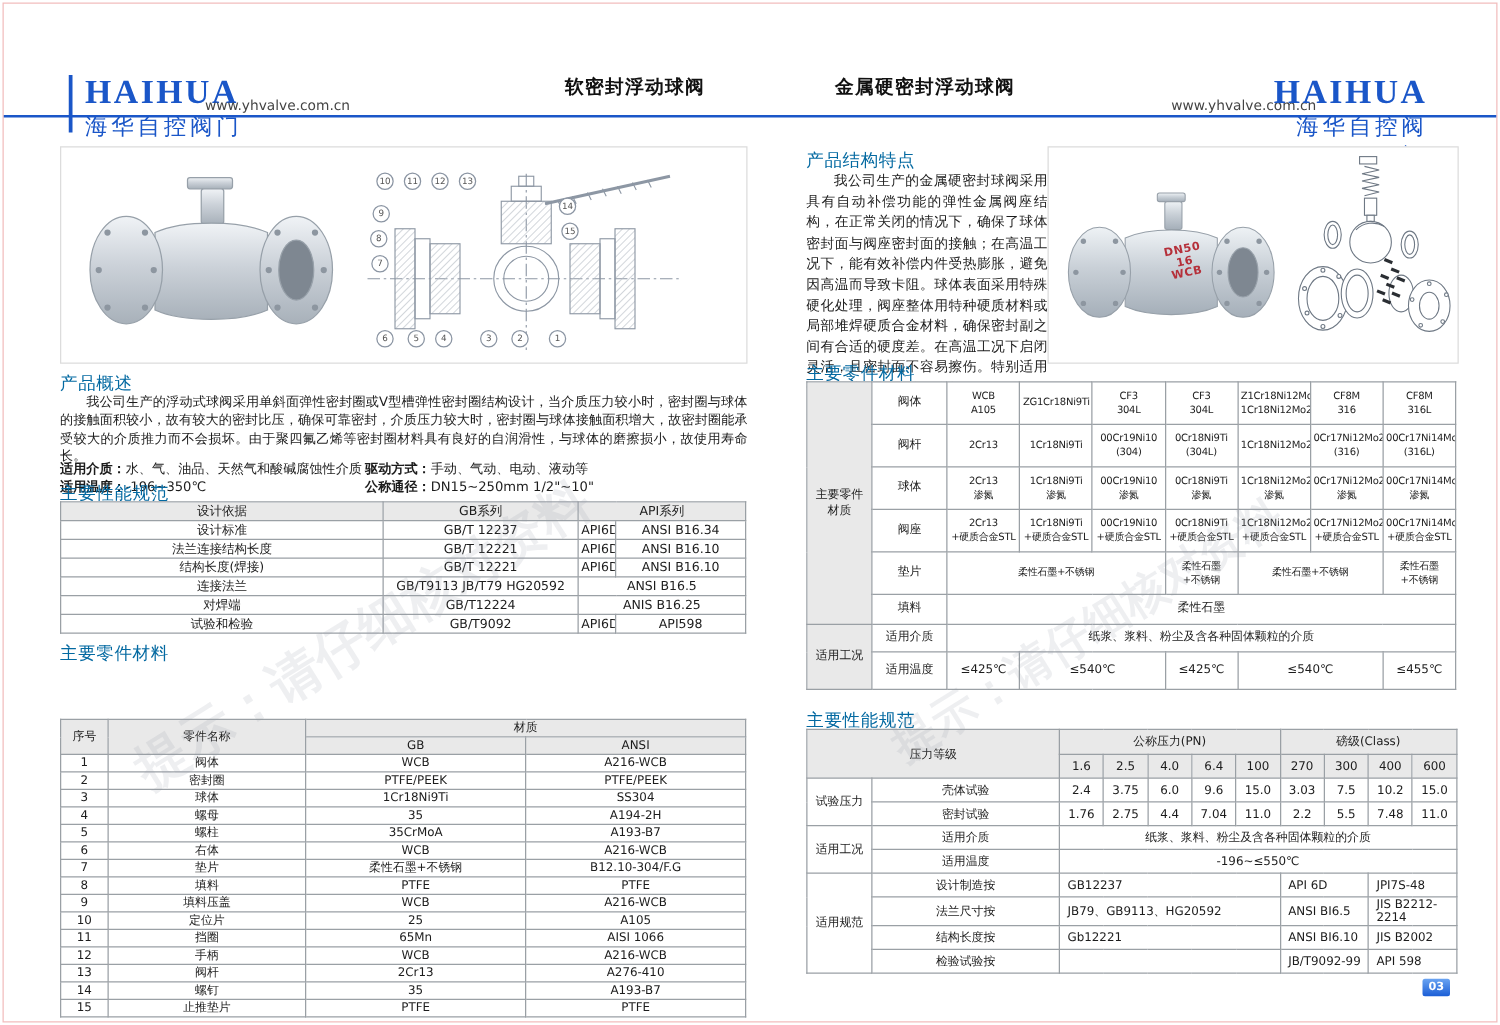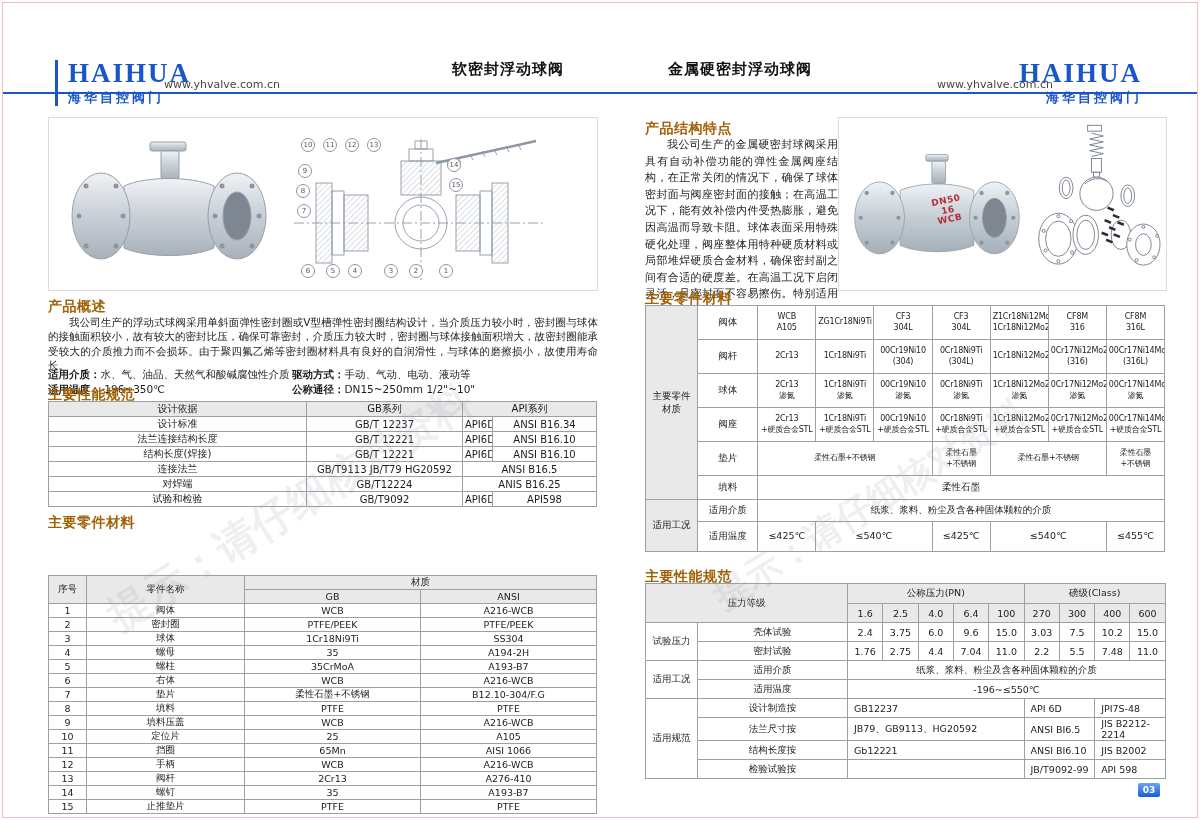--- a/index.html
+++ b/index.html
@@ -3,25 +3,25 @@
 <meta charset="utf-8">
 <style>
   html,body{margin:0;padding:0;}
   body{position:relative;width:1200px;height:820px;background:#ffffff;overflow:hidden;
        font-family:"DejaVu Sans","Liberation Sans",sans-serif;color:#1c1c1c;}
   .frame{position:absolute;left:2px;top:2px;right:2px;bottom:2px;border:1px solid #f2bdbd;pointer-events:none;}
   .hrule{position:absolute;left:3px;right:3px;top:92px;height:2px;background:#1a56c8;}
   .vbar{width:3px;height:46px;background:#1a56c8;}
   .brand{position:absolute;top:60px;display:flex;align-items:flex-start;}
   .b-en{font-family:"Liberation Serif","DejaVu Serif",serif;font-weight:bold;font-size:27px;line-height:27px;color:#1a56c8;letter-spacing:2px;}
-  .b-cn{font-size:13px;font-weight:bold;color:#1a56c8;letter-spacing:3px;margin-top:2px;}
+  .b-cn{font-size:18px;font-weight:normal;color:#1a56c8;letter-spacing:3px;margin-top:2px;}
   .site{position:absolute;font-size:11px;color:#444;}
   .ptitle{position:absolute;top:60px;font-size:15px;font-weight:bold;color:#111;letter-spacing:1px;}
   .page{position:absolute;}
-  .stitle{position:absolute;left:0;font-size:14px;font-weight:bold;color:#a16207;letter-spacing:0.5px;}
+  .stitle{position:absolute;left:0;font-size:14px;font-weight:normal;color:#0369a1;letter-spacing:0.5px;}
   .para{position:absolute;left:0;width:550px;font-size:10.5px;line-height:14.4px;text-align:justify;text-indent:2em;}
   .para2{position:absolute;left:0;width:193px;font-size:11px;line-height:16.6px;text-align:justify;text-indent:2em;}
   .fld{position:absolute;font-size:10.5px;white-space:nowrap;}
   .fld .lab{font-weight:bold;}
   .imgbox{position:absolute;border:1px solid #dcdcdc;background:#fff;}
   .imgbox svg{position:absolute;}
   .co{position:absolute;width:12px;height:12px;border:1px solid #8b95a3;border-radius:50%;
       font-size:7px;line-height:12px;text-align:center;color:#555;background:#fff;z-index:3;}
   .redmark{position:absolute;color:#b5303a;font-weight:bold;font-size:9px;line-height:9.5px;text-align:center;
       transform:rotate(-12deg);white-space:pre-line;letter-spacing:0.5px;z-index:2;}

